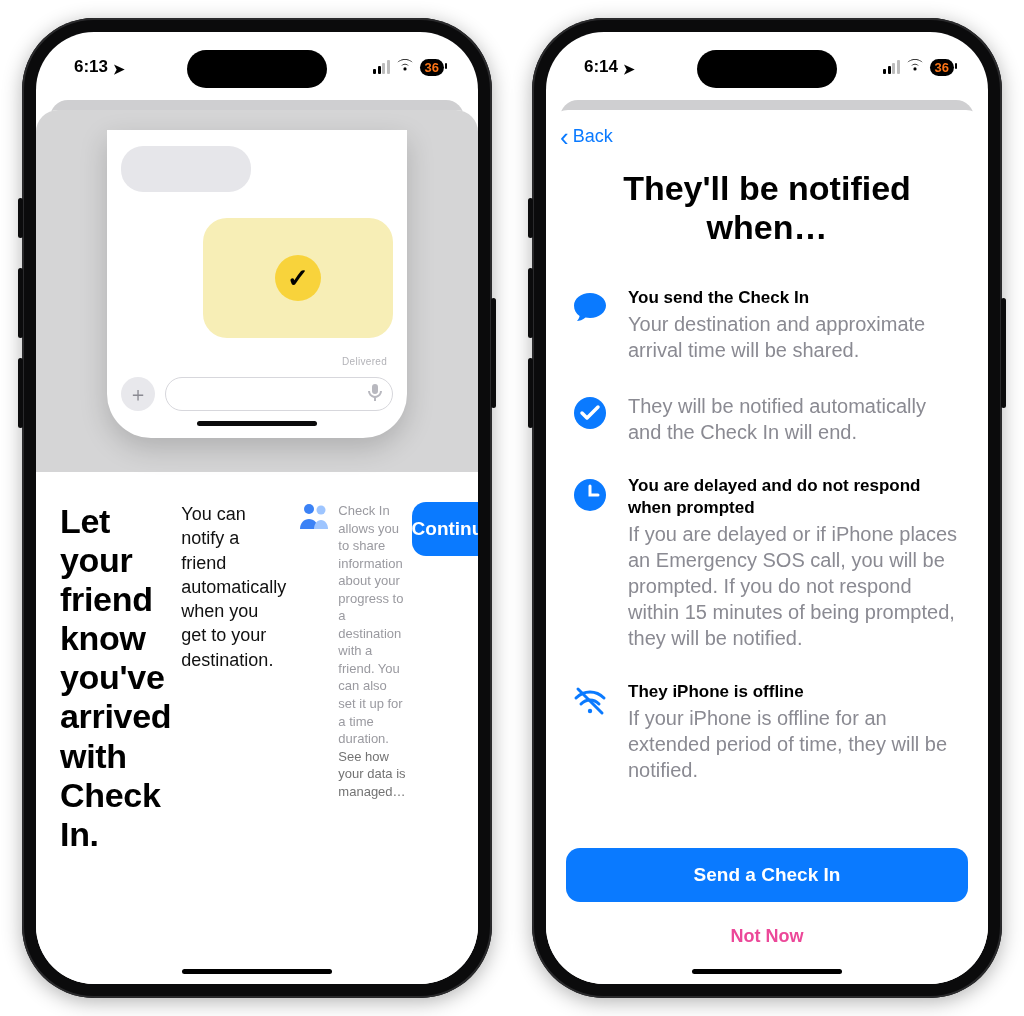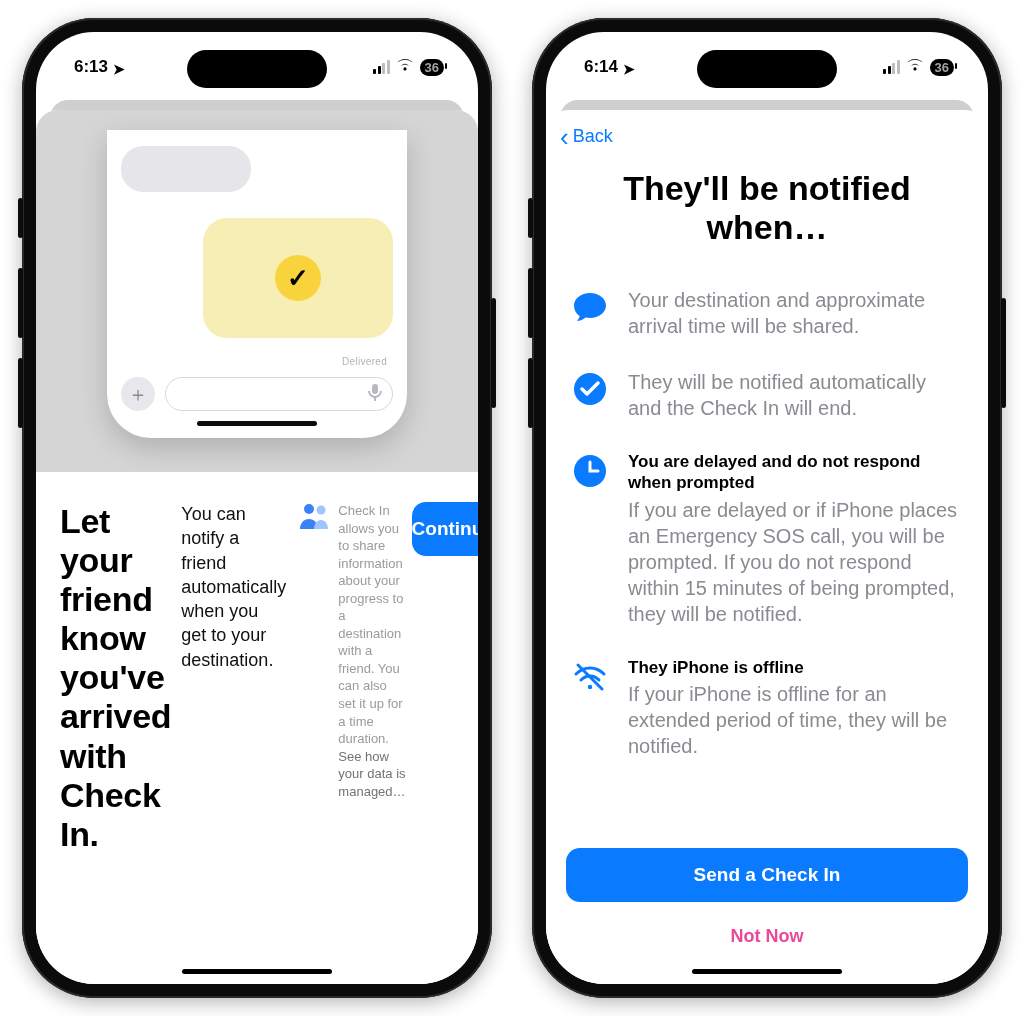--- a/index.html
+++ b/index.html
@@ -53,21 +53,21 @@
   .statusbar {
     height: 60px;
     display: flex; align-items: center; justify-content: space-between;
     padding: 10px 34px 0 38px;
     font-weight: 600; font-size: 17px; color:#000;
     z-index: 40;
   }
   .sb-left { display:flex; align-items:flex-end; gap:5px; }
   .sb-right-icons { display:flex; align-items:center; gap:6px; }
   .loc-arrow { font-size:14px; }
-  .batt-pill { background:#000; color:#a3a3a3; border-radius:9px; padding:1px 5px; font-size:13px; font-weight:700; position:relative; }
+  .batt-pill { background:#000; color:#f97316; border-radius:9px; padding:1px 5px; font-size:13px; font-weight:700; position:relative; }
   .batt-pill::after { content:""; position:absolute; right:-3px; top:4px; width:2px; height:6px; background:#000; border-radius:1px; }
   .bars { display:inline-flex; align-items:flex-end; gap:1.5px; height:13px; }
   .bars span { width:3px; background:#000; border-radius:1px; }
   .bars span:nth-child(1){height:5px} .bars span:nth-child(2){height:8px} .bars span:nth-child(3){height:11px;background:#bdbdbd} .bars span:nth-child(4){height:14px;background:#bdbdbd}
   .wifi { font-size:16px; }
 
   
   .sheet-back { position:absolute; top:68px; left:14px; right:14px; height:40px; background:#cfcfd1; border-radius:18px 18px 0 0; z-index:1; }
   .sheet {
     position:absolute; top:78px; left:0; right:0; bottom:0;
@@ -240,20 +240,21 @@
       <div class="title-b">They'll be notified when…</div>
 
       <div class="list">
         <div class="row">
           <div class="icn">
             <svg viewBox="0 0 40 40">
                 <path fill="#0a7aff" d="M20 6c9 0 16 5.6 16 12.5S29 31 20 31c-1.6 0-3.1-.2-4.5-.5C13 33 9 34 7 34c1.5-1.7 2.3-3.6 2.6-5C6 26.7 4 22.9 4 18.5 4 11.6 11 6 20 6Z"></path>
               </svg>
           </div>
           <div>
+            <div class="row-head">You send the Check In</div>
             <div class="row-sub">Your destination and approximate arrival time will be shared.</div>
           </div>
         </div>
 
         <div class="row">
           <div class="icn">
             <svg viewBox="0 0 40 40">
                 <circle cx="20" cy="20" r="16" fill="#0a7aff"></circle>
                 <path d="M12 20l5 5 11-11" stroke="#fff" stroke-width="3.5" fill="none" stroke-linecap="round" stroke-linejoin="round"></path>
               </svg>

